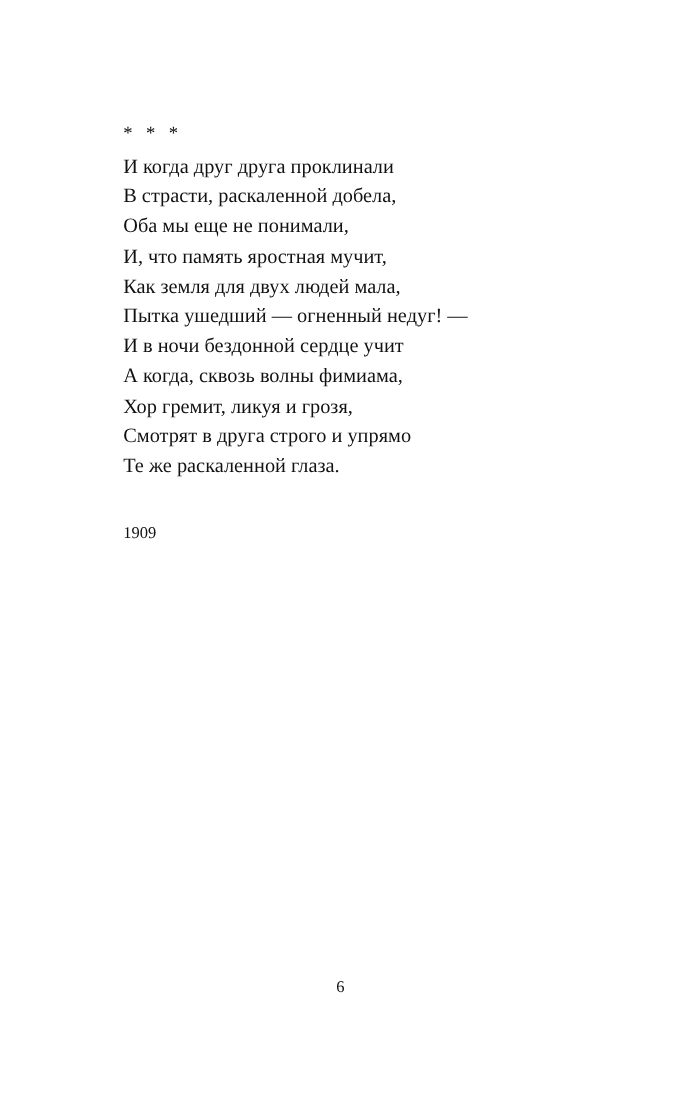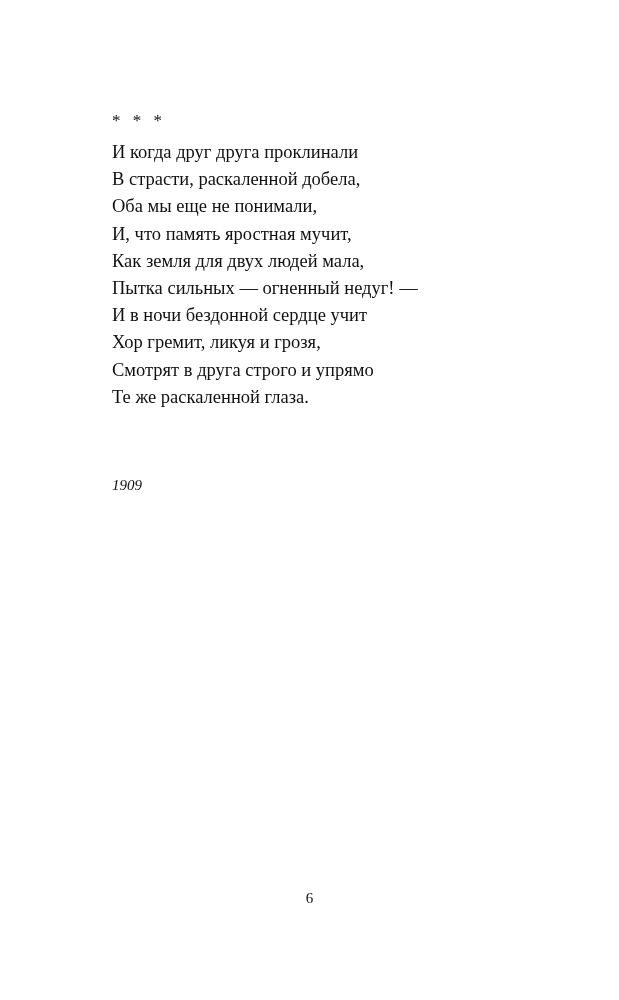--- a/index.html
+++ b/index.html
@@ -42,21 +42,20 @@
     font-size: 18.5px;
     line-height: 27.2px;
     white-space: pre;
     color: #111111;
   }
   .year {
     position: absolute;
     left: 112px;
     top: 477px;
     font-size: 15px;
-    font-style: italic;
     color: #111111;
   }
   .folio {
     position: absolute;
     top: 890px;
     left: 0;
     width: 619px;
     text-align: center;
     font-size: 15px;
     color: #111111;
@@ -68,22 +67,23 @@
 <div class="page">
 
   <div class="poem-block">
     <div class="asterisks">* * *</div>
     <ul class="lines">
       <li>И когда друг друга проклинали</li>
       <li>В страсти, раскаленной добела,</li>
       <li>Оба мы еще не понимали,</li>
       <li>И, что память яростная мучит,</li>
       <li>Как земля для двух людей мала,</li>
-      <li>Пытка сильных — огненный недуг! —</li>
+      <li>Пытка ушедший — огненный недуг! —</li>
       <li>И в ночи бездонной сердце учит</li>
+      <li>А когда, сквозь волны фимиама,</li>
       <li>Хор гремит, ликуя и грозя,</li>
       <li>Смотрят в друга строго и упрямо</li>
       <li>Те же раскаленной глаза.</li>
     </ul>
   </div>
 
   <div class="year">1909</div>
 
   <div class="folio">6</div>
 

